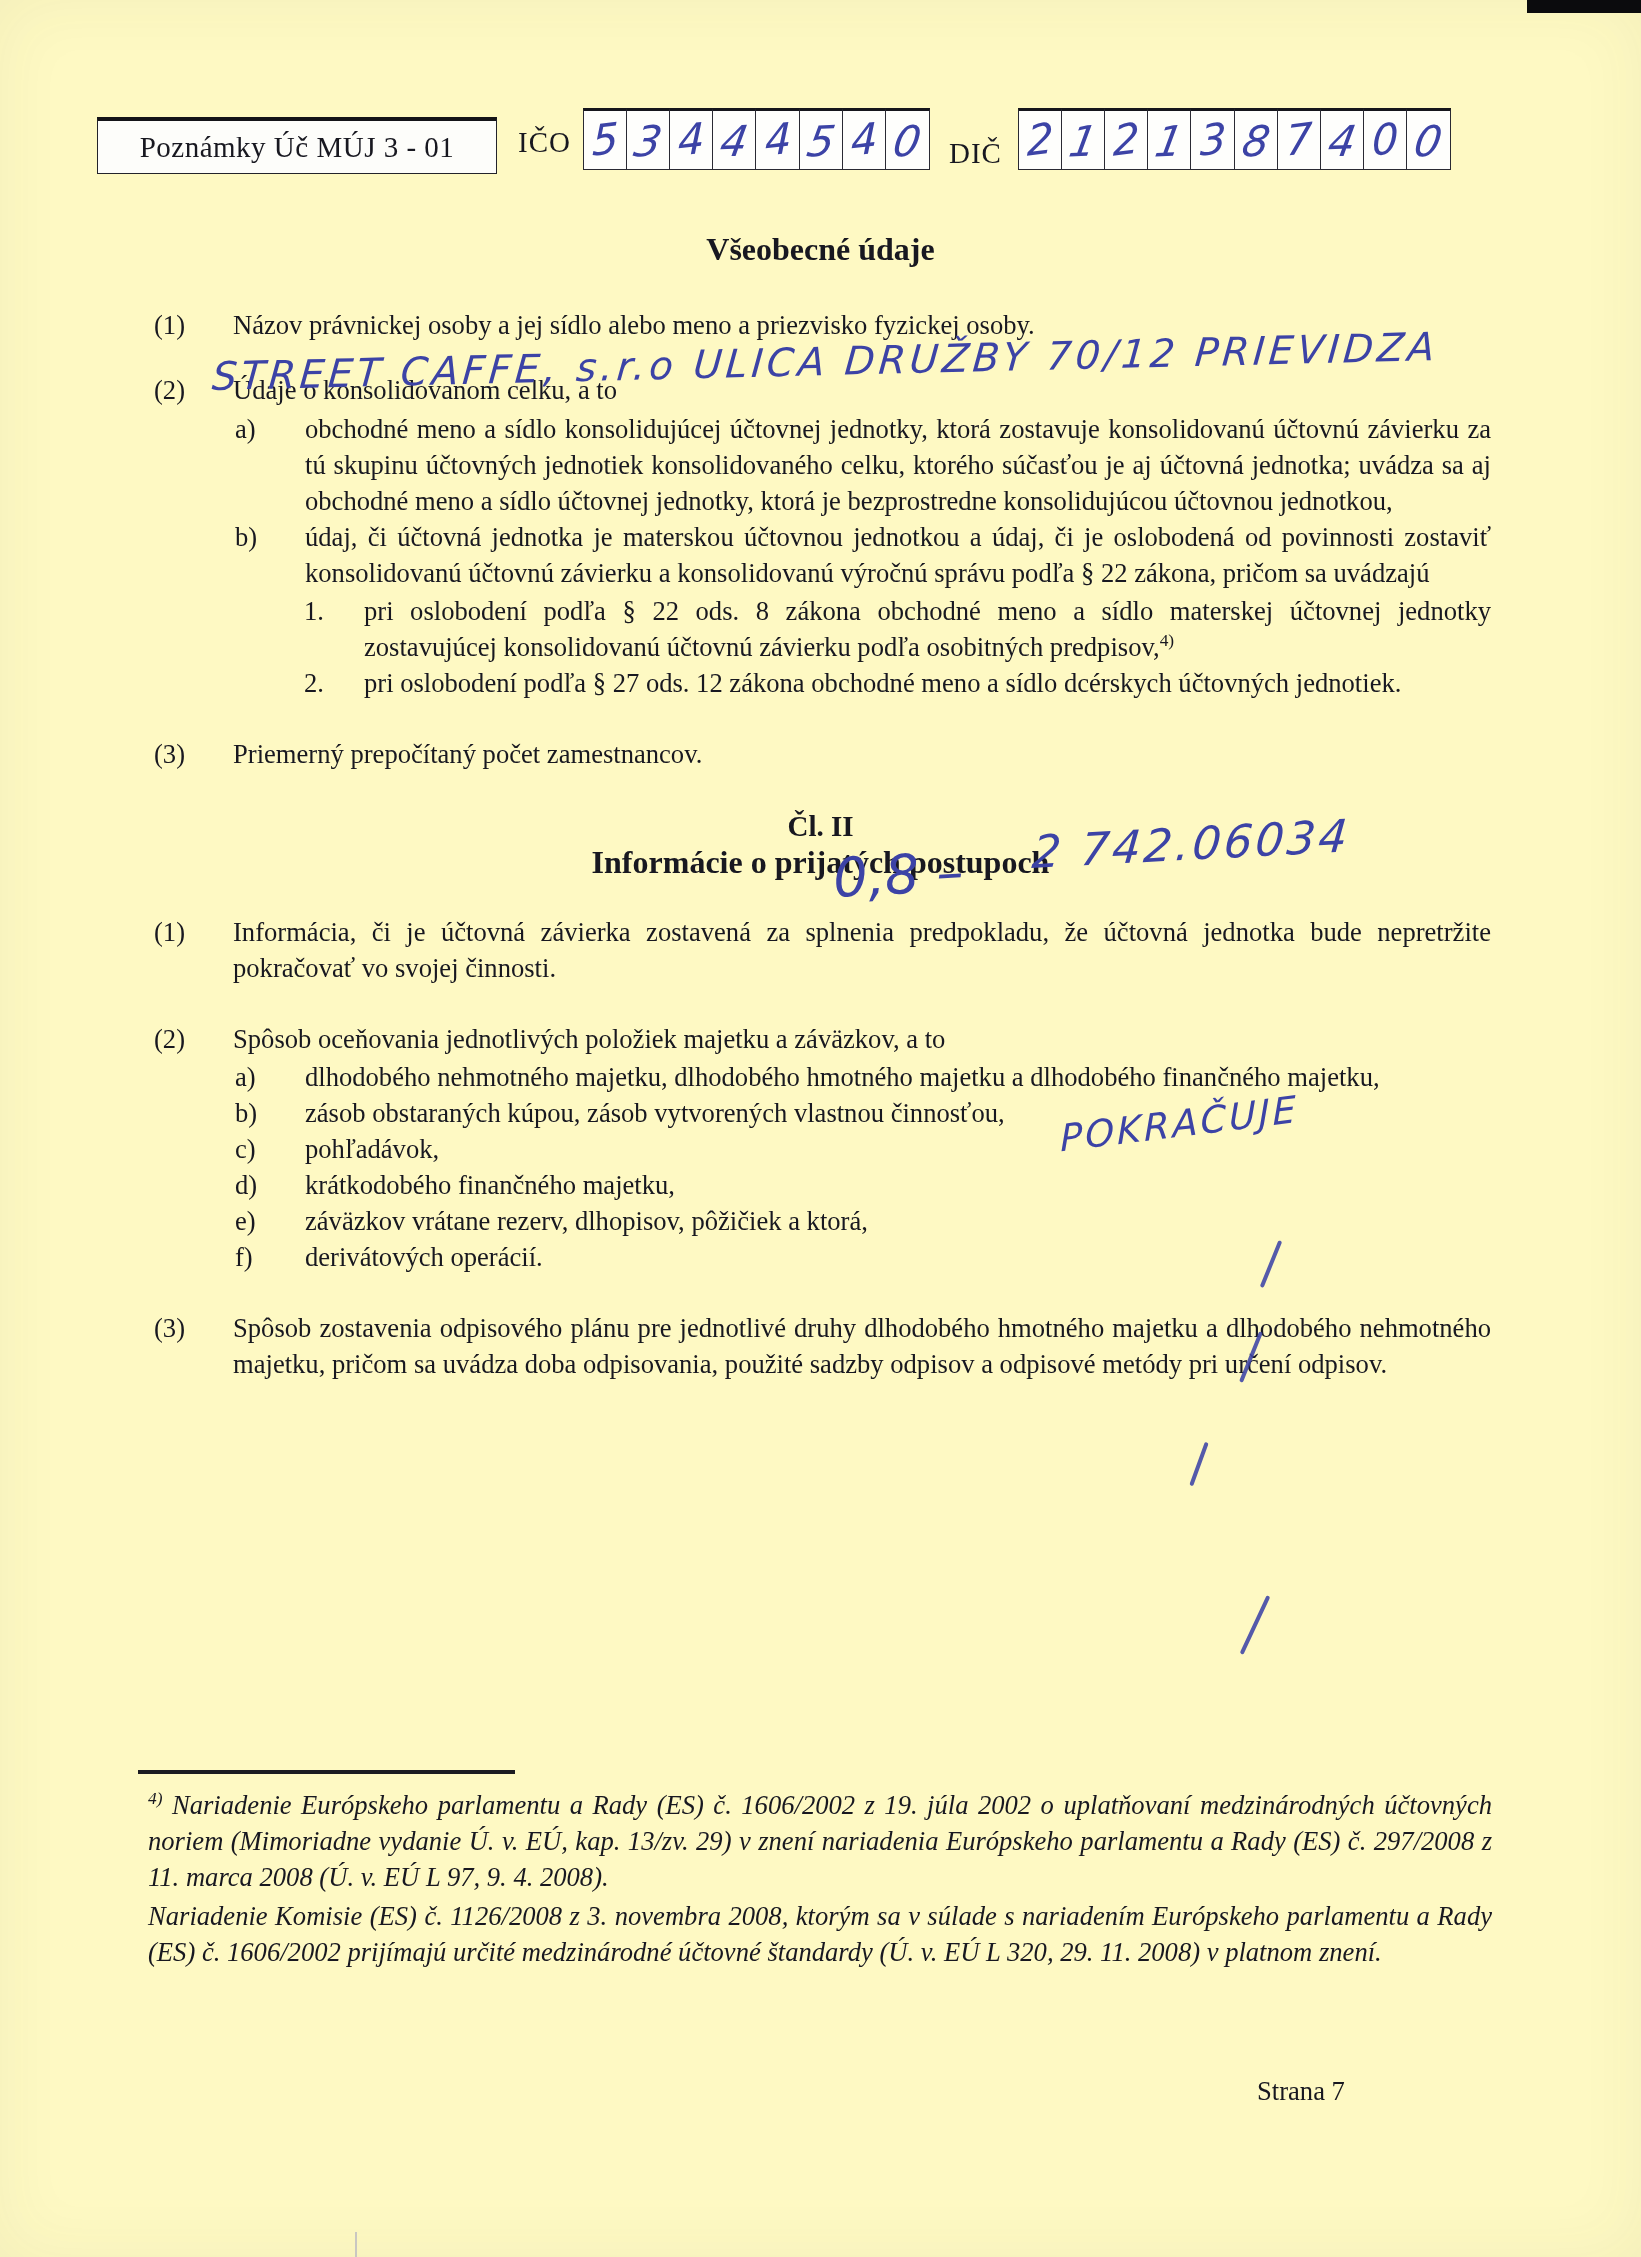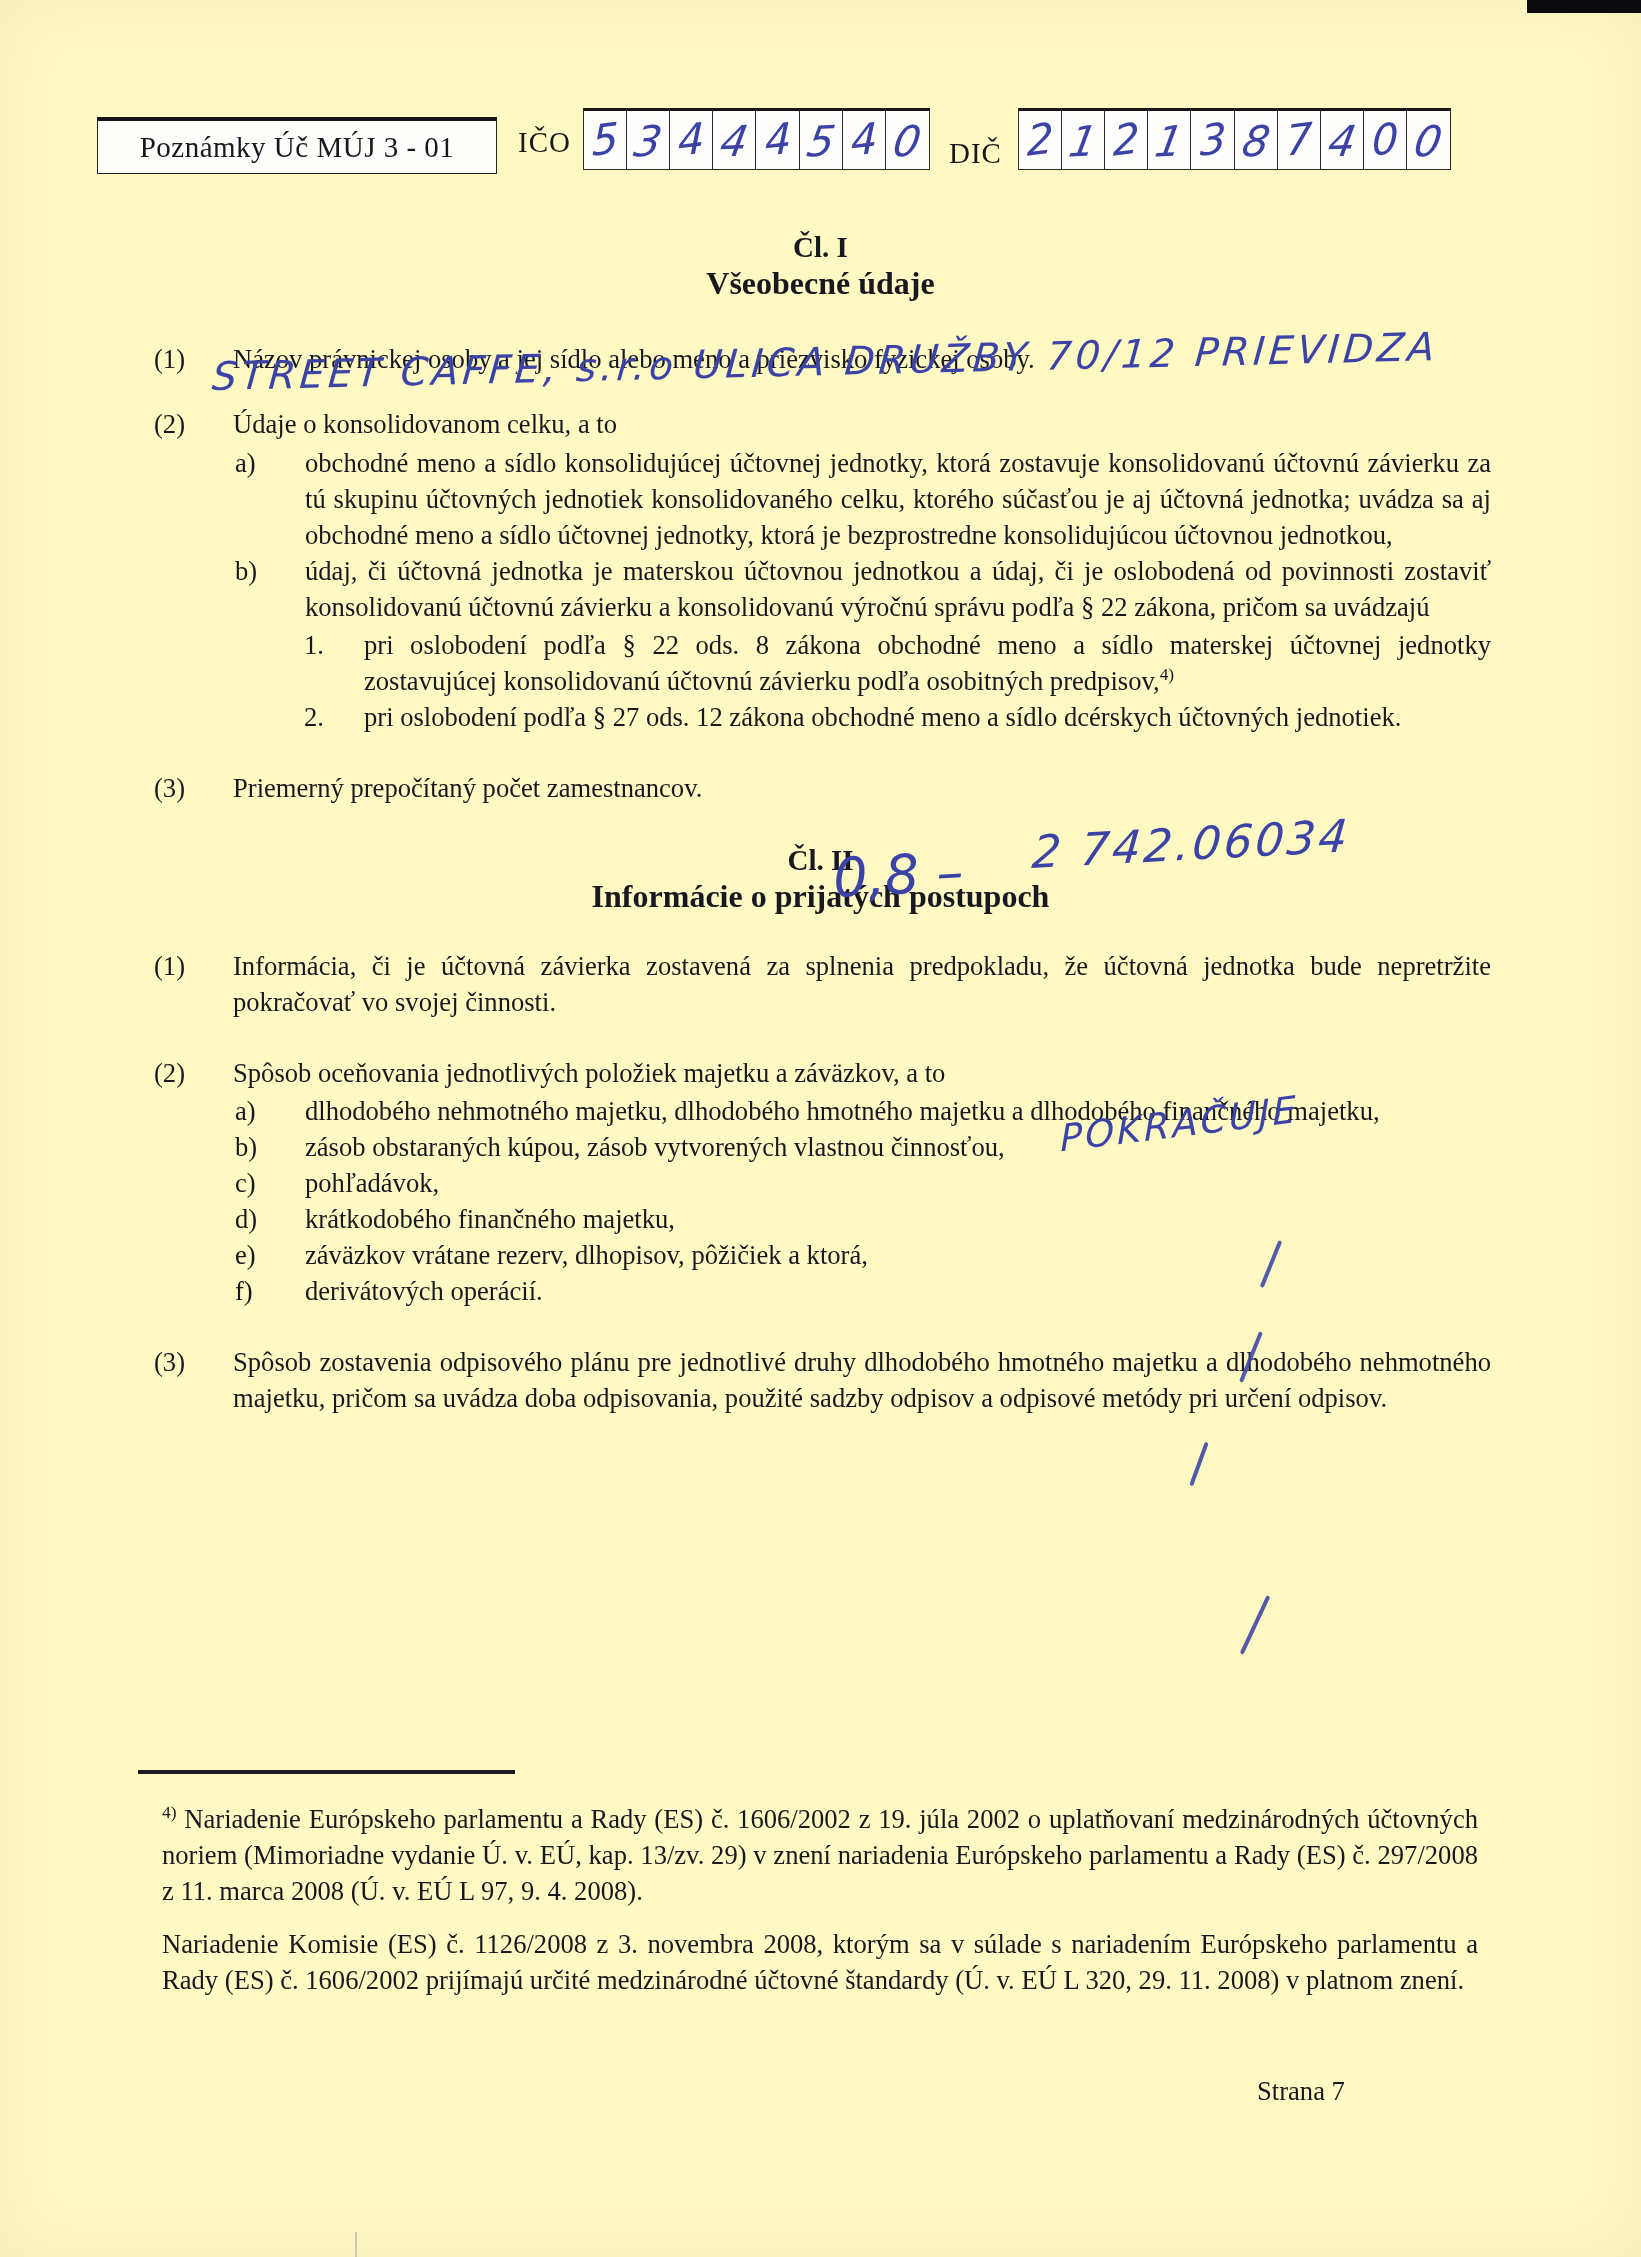--- a/index.html
+++ b/index.html
@@ -78,21 +78,21 @@
   }
   .hw-slash{position:absolute;width:3.9px;border-radius:2.9px;background:#3c43a6;opacity:.88;}
   .slash-1{left:1269px;top:1239px;height:50px;transform:rotate(22deg);}
   .slash-2{left:1249px;top:1330px;height:54px;transform:rotate(22deg);}
   .slash-3{left:1197px;top:1441px;height:46px;transform:rotate(20deg);}
   .slash-4{left:1253px;top:1593px;height:64px;transform:rotate(25deg);}
 
   
   .footnote-rule{position:absolute;left:138px;top:1770px;width:377px;height:3.9px;background:#1c1c22;}
   .footnote{position:absolute;left:145px;top:1784px;width:1350px;font-size:26.6px;line-height:36px;text-align:justify;}
-  .footnote p{margin:17px;}
+  .footnote p{margin:3px;font-style:italic;}
   .page-num{position:absolute;left:1257px;top:2076px;font-size:26.6px;}
 </style>
 </head>
 <body>
 
 <div class="doc">
 
   <div class="corner-mark"></div>
 
   <div class="form-code-box">
@@ -156,21 +156,20 @@
     <div class="cell">
         <span class="hw digit">0</span>
       </div>
     <div class="cell">
         <span class="hw digit">0</span>
       </div>
   </div>
 
   <div class="content">
 
-    <p class="h-title">Čl. I</p>
     <p class="h-sub">Všeobecné údaje</p>
 
     <div class="item mt42">
       <span class="num">(1)</span>
       <span class="txt">Názov právnickej osoby a jej sídlo alebo meno a priezvisko fyzickej osoby.</span>
     </div>
 
     <div class="item mt30">
       <span class="num">(2)</span>
       <span class="txt">Údaje o konsolidovanom celku, a to</span>

